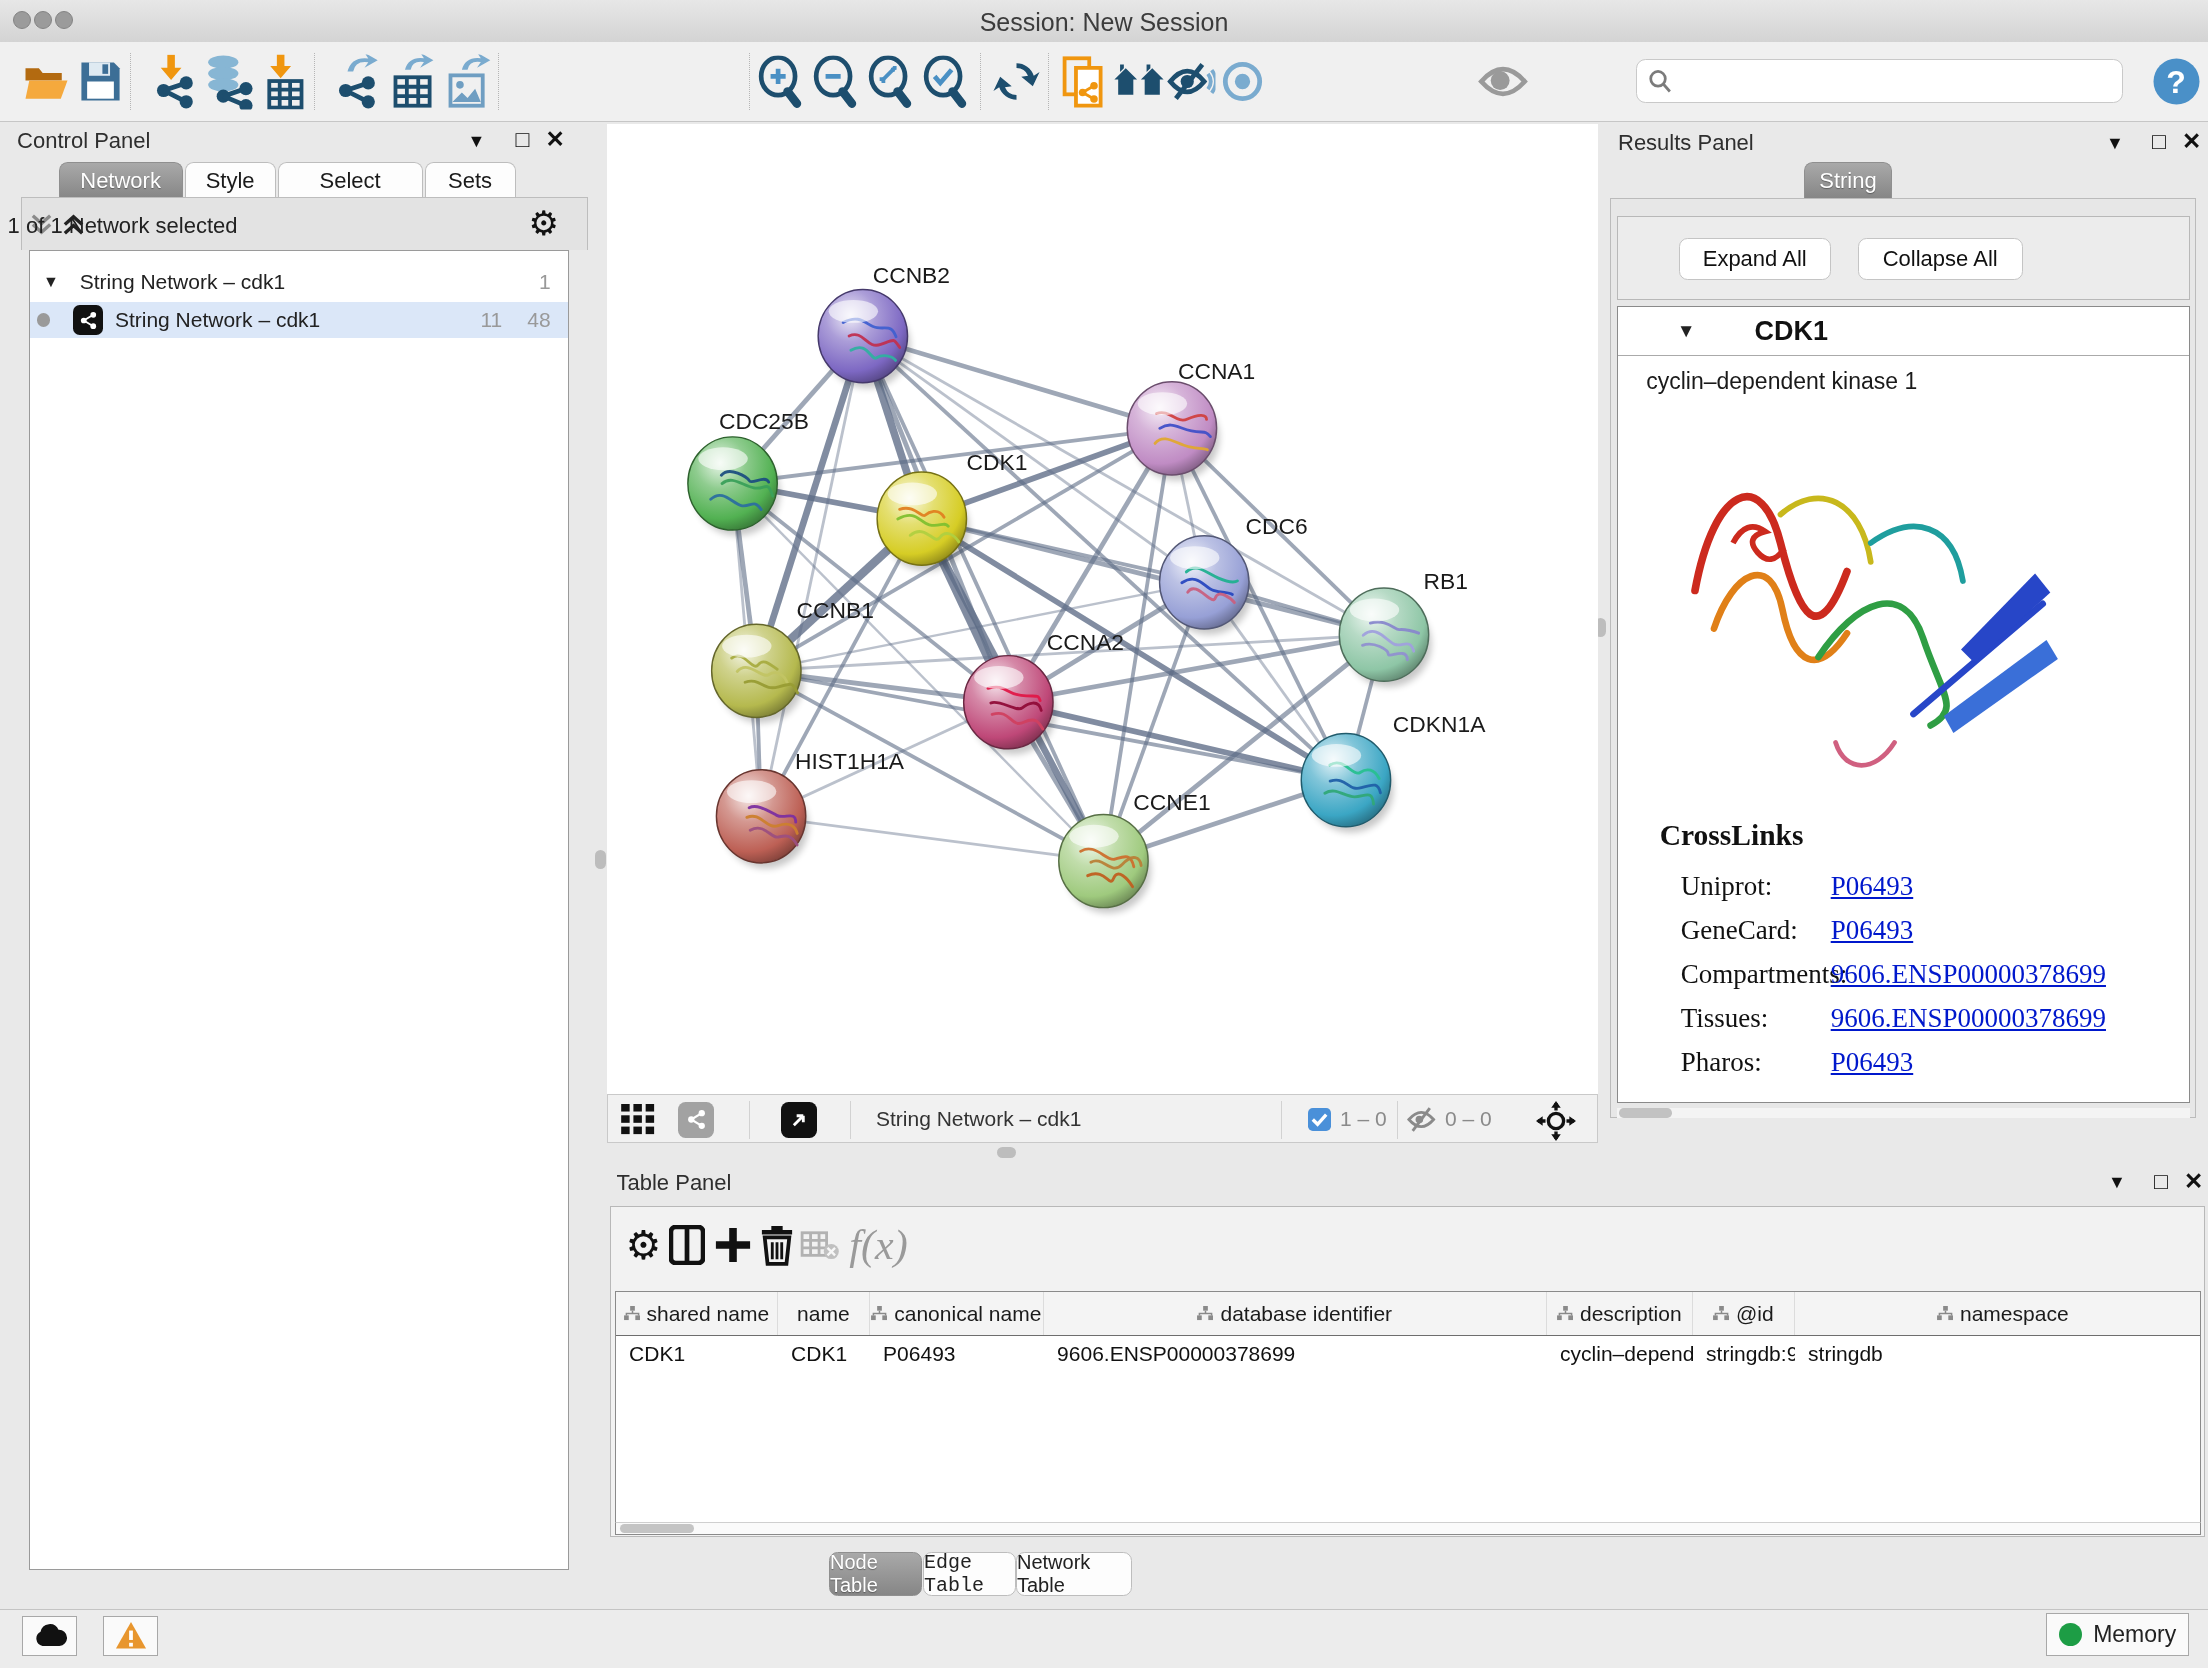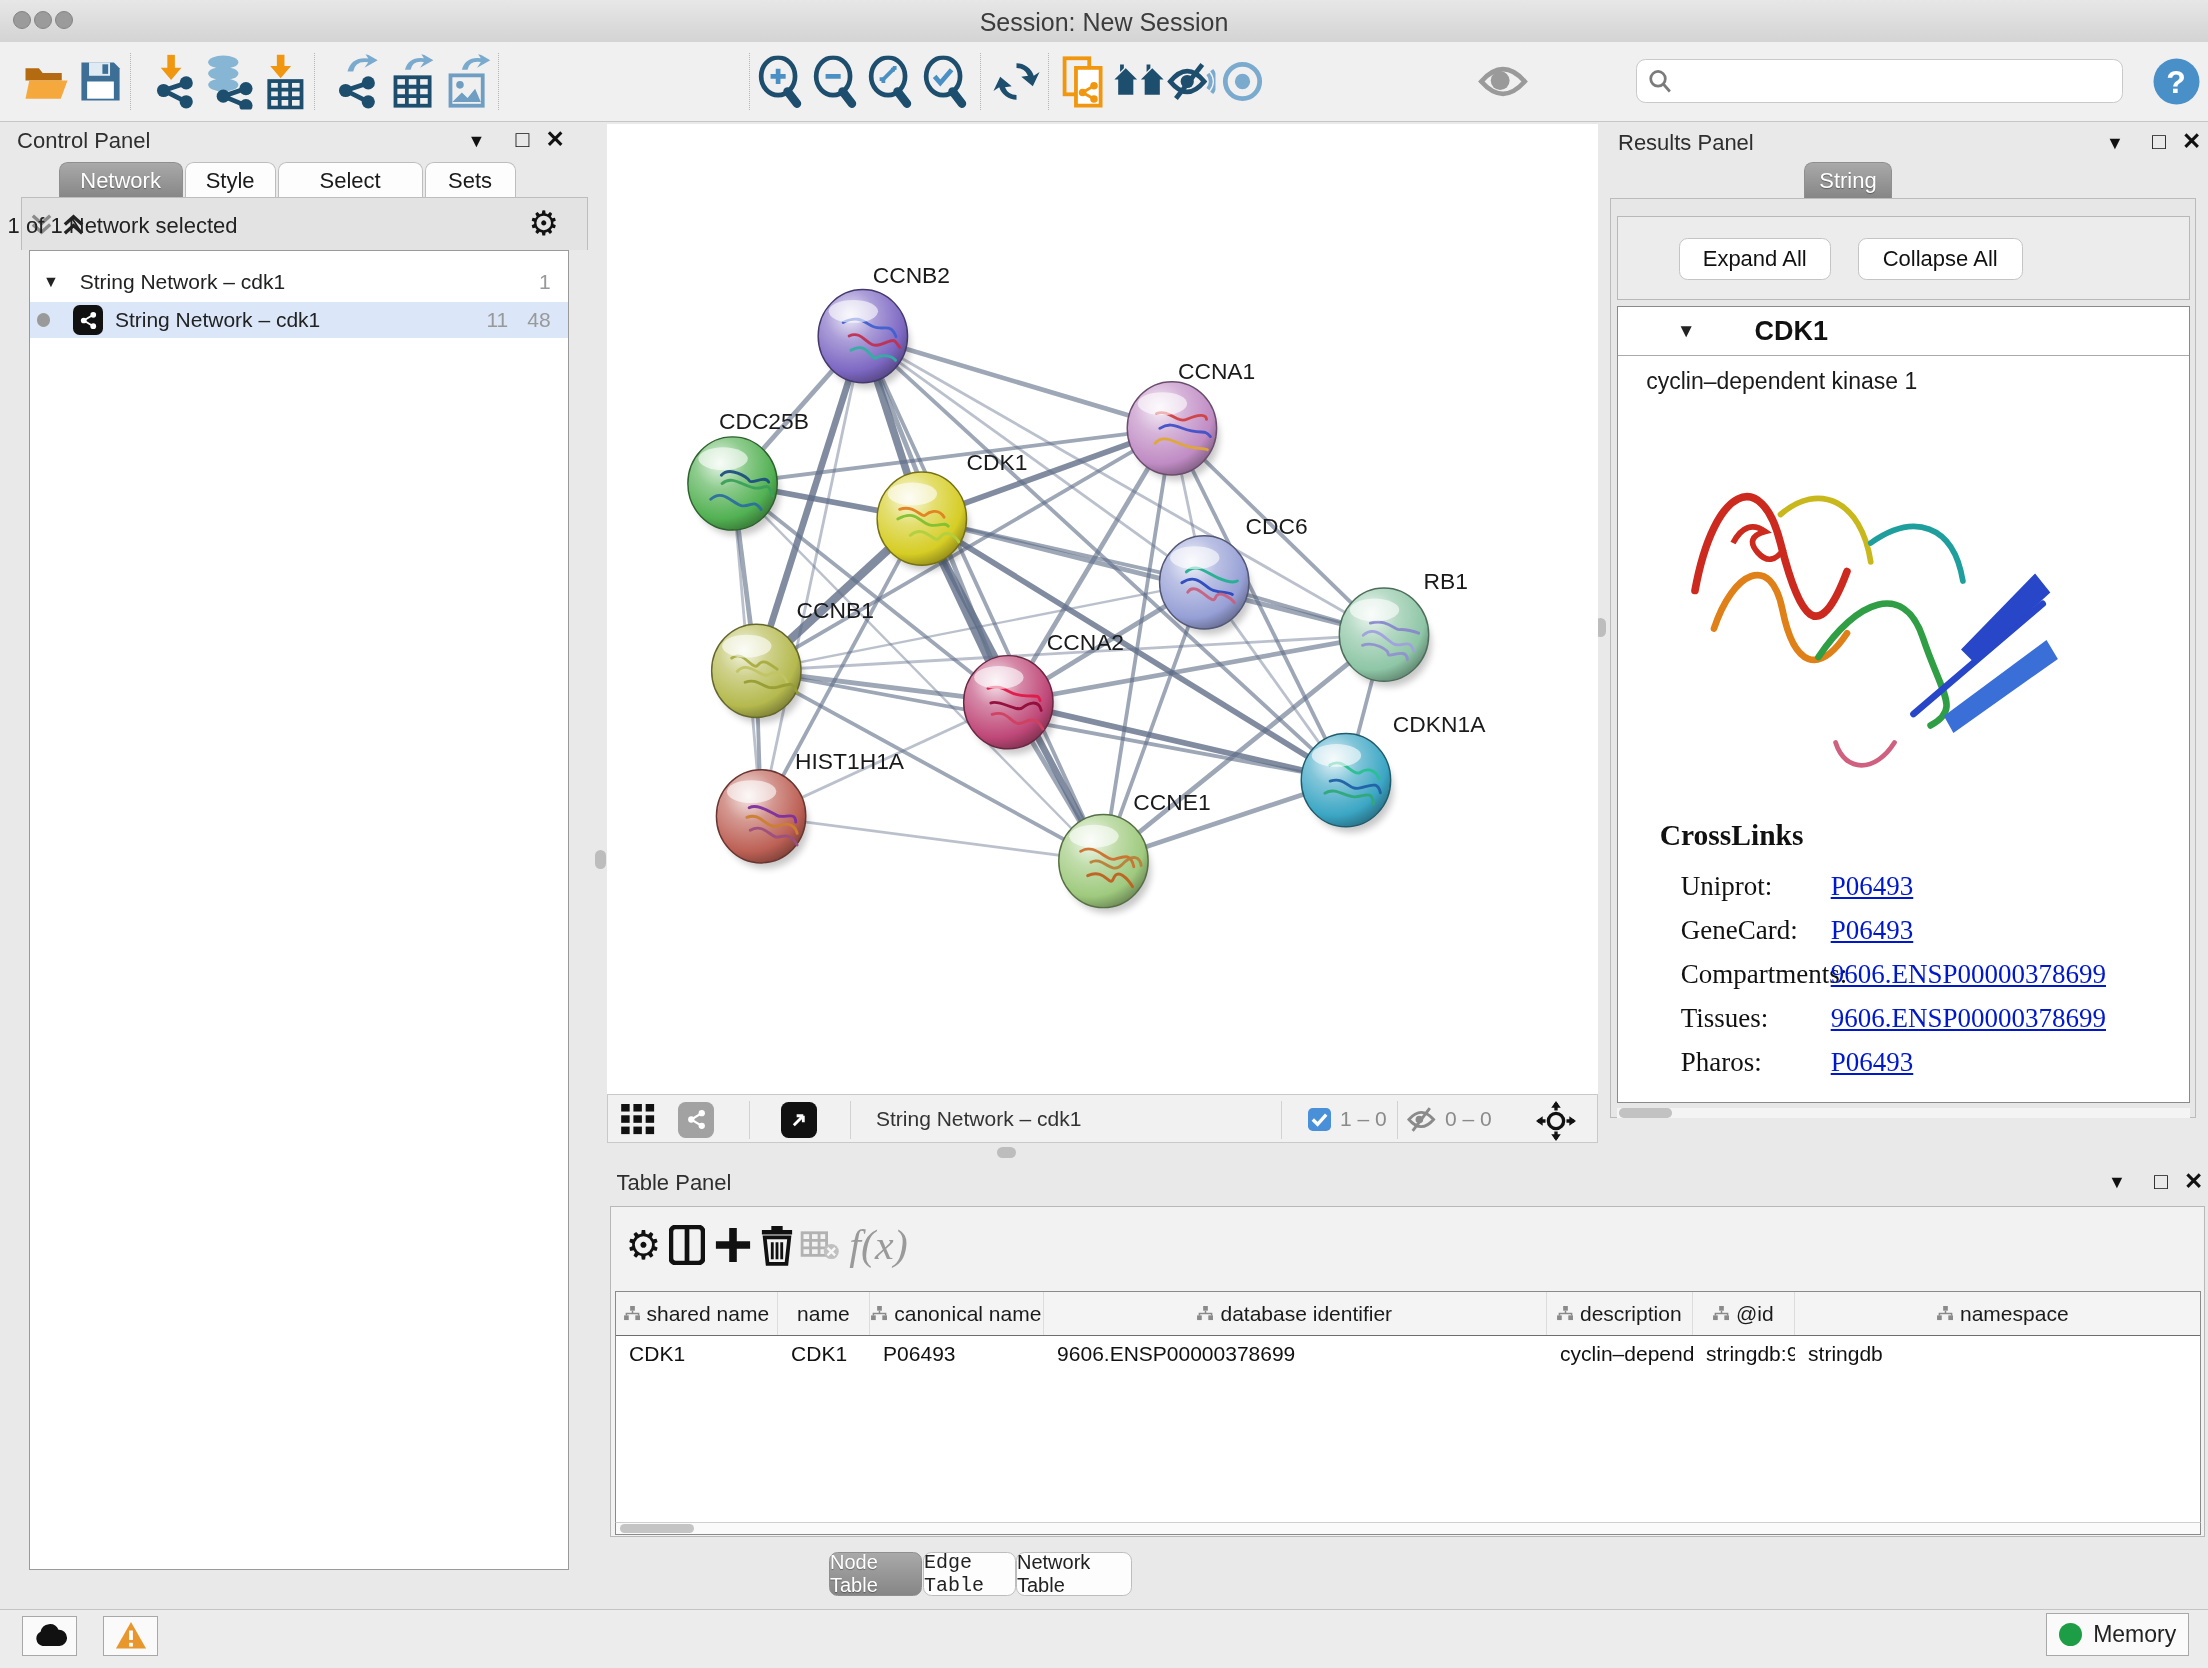--- a/index.html
+++ b/index.html
@@ -320,21 +320,21 @@
               <g fill="#fff">
                 <circle cx="5" cy="10" r="3"></circle>
                 <circle cx="15" cy="4" r="3"></circle>
                 <circle cx="15" cy="16" r="3"></circle>
                 <path d="M5 10 L15 4 M5 10 L15 16" stroke="#fff" stroke-width="2"></path>
               </g>
             </svg>
         </span>
         <span style="margin-left:11.4px;">String Network – cdk1</span>
         <span class="cnt" style="margin-left:auto;">11</span>
-        <span class="cnt" style="margin-left:19px;margin-right:17px;">48</span>
+        <span class="cnt" style="margin-left:25px;margin-right:17px;">48</span>
       </div>
     </div>
   </div>
 
   <div class="splitter-dot abs" style="left:595px;top:850px;"></div>
   <div class="splitter-dot abs" style="left:1595px;top:618px;"></div>
   <div class="splitter-dot h abs" style="left:997px;top:1147px;"></div>
 
   <div class="abs net-canvas">
     <svg id="net-svg" width="991" height="970" viewBox="0 0 1042 1020">

